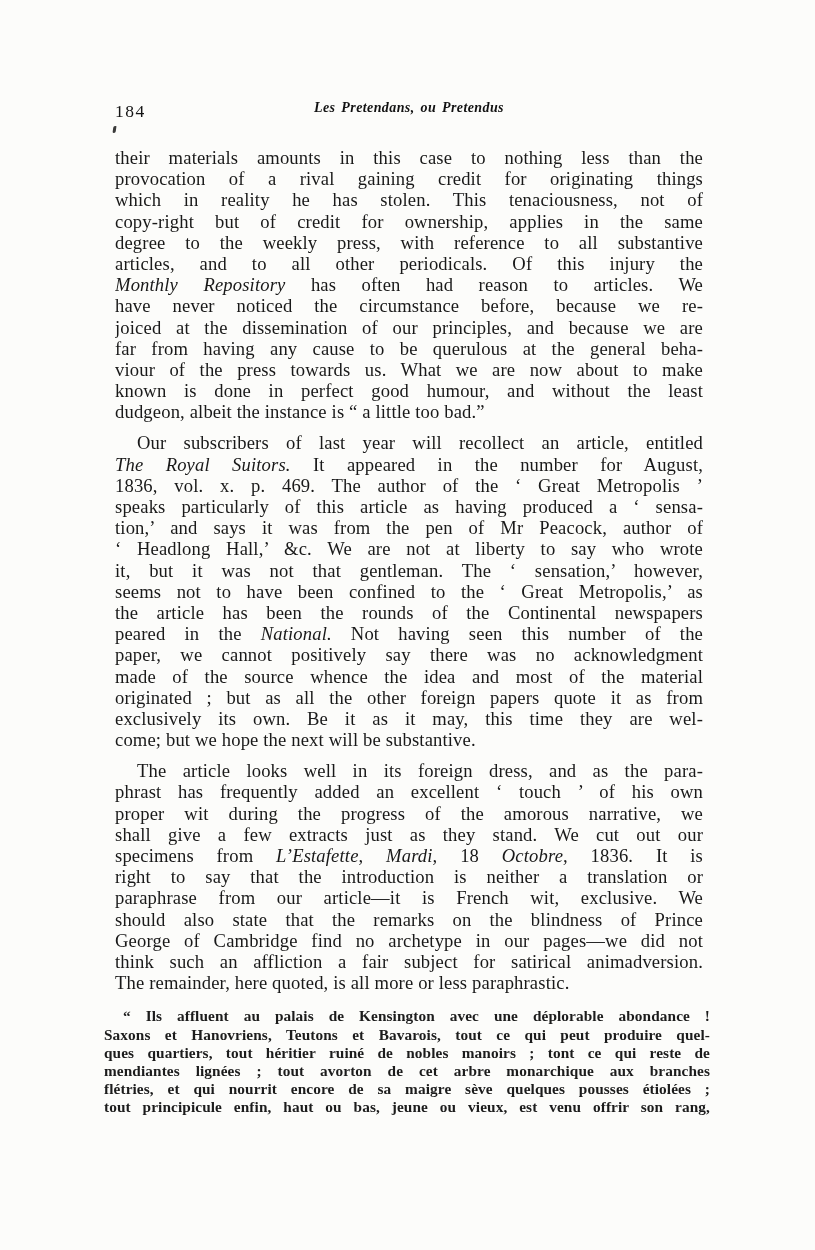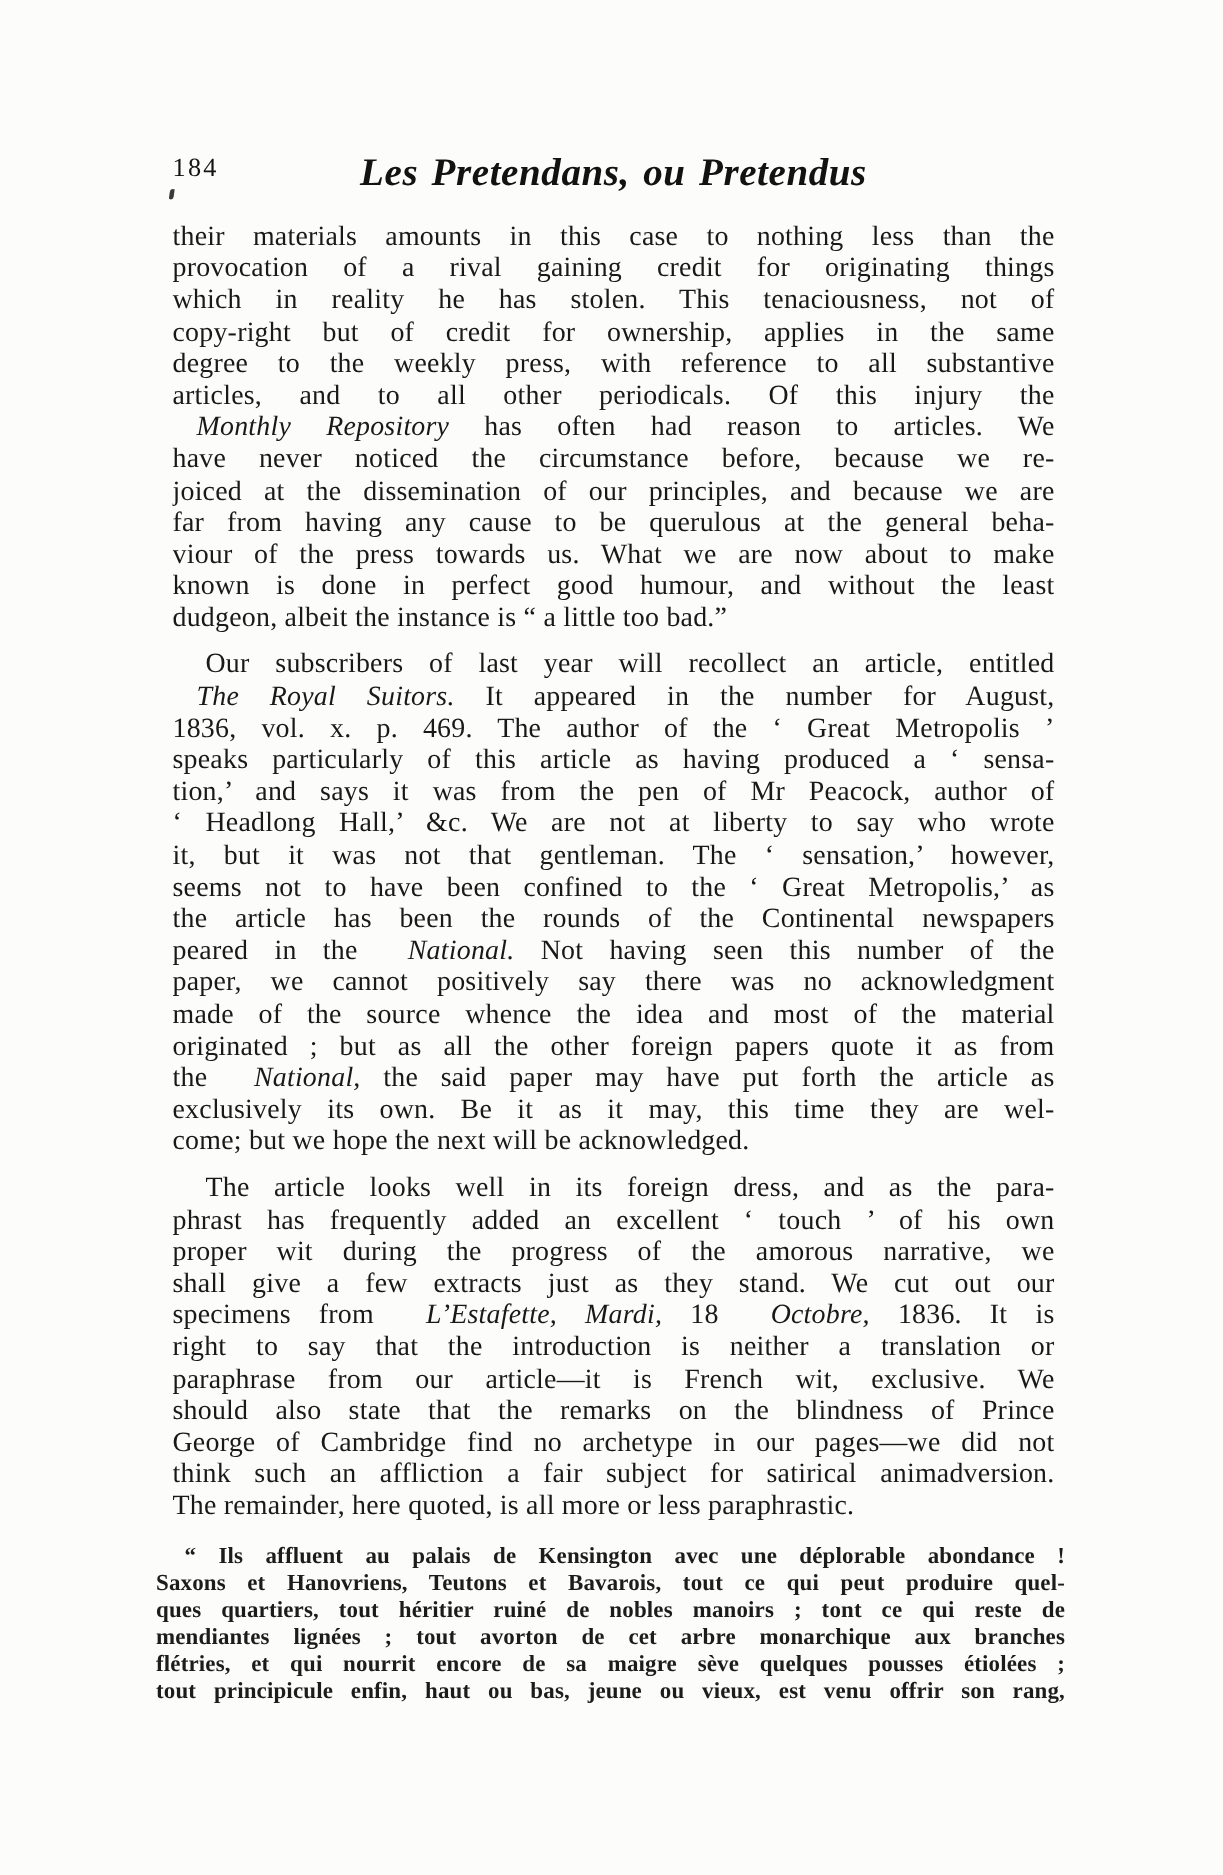--- a/index.html
+++ b/index.html
@@ -33,21 +33,21 @@
     color: #141414;
   }
   .running-title {
     position: absolute;
     left: 0;
     right: 0;
     top: 0;
     text-align: center;
     font-style: italic;
     font-weight: 700;
-    font-size: 26px;
+    font-size: 14px;
     letter-spacing: 0.4px;
     color: #121212;
     word-spacing: 2px;
   }
   .ink-speck {
     position: absolute;
     left: 113px;
     top: 126px;
     width: 3px;
     height: 7px;
@@ -78,21 +78,20 @@
   }
   .line.last {
     text-align: right;
     text-align-last: left;
   }
   .line.indent {
     text-indent: 22px;
   }
   .it {
     font-style: italic;
-    margin-left: 16px;
   }
   
   .para.quote {
     margin-top: 14px;
     margin-left: -11px;
     width: 606px;
   }
   .para.quote .line {
     height: 18.2px;
     line-height: 18.2px;
@@ -138,23 +137,22 @@
       <div class="line"><span>speaks particularly of this article as having produced a ‘ sensa-</span></div>
       <div class="line"><span>tion,’ and says it was from the pen of Mr Peacock, author of</span></div>
       <div class="line"><span>‘ Headlong Hall,’ &amp;c. We are not at liberty to say who wrote</span></div>
       <div class="line"><span>it, but it was not that gentleman. The ‘ sensation,’ however,</span></div>
       <div class="line"><span>seems not to have been confined to the ‘ Great Metropolis,’ as</span></div>
       <div class="line"><span>the article has been the rounds of the Continental newspapers</span></div>
       <div class="line"><span>peared in the </span><span class="it">National.</span><span> Not having seen this number of the</span></div>
       <div class="line"><span>paper, we cannot positively say there was no acknowledgment</span></div>
       <div class="line"><span>made of the source whence the idea and most of the material</span></div>
       <div class="line"><span>originated ; but as all the other foreign papers quote it as from</span></div>
-      <div class="line"><span>the </span><span class="it">National,</span><span> the said paper may have put forth the article as</span></div>
       <div class="line"><span>exclusively its own. Be it as it may, this time they are wel-</span></div>
-      <div class="line last"><span>come; but we hope the next will be acknowledged.</span></div>
+      <div class="line last"><span>come; but we hope the next will be substantive.</span></div>
     </div>
     <div class="para">
       <div class="line indent"><span>The article looks well in its foreign dress, and as the para-</span></div>
       <div class="line"><span>phrast has frequently added an excellent ‘ touch ’ of his own</span></div>
       <div class="line"><span>proper wit during the progress of the amorous narrative, we</span></div>
       <div class="line"><span>shall give a few extracts just as they stand. We cut out our</span></div>
       <div class="line"><span>specimens from </span><span class="it">L’Estafette, Mardi,</span><span> 18 </span><span class="it">Octobre,</span><span> 1836. It is</span></div>
       <div class="line"><span>right to say that the introduction is neither a translation or</span></div>
       <div class="line"><span>paraphrase from our article—it is French wit, exclusive. We</span></div>
       <div class="line"><span>should also state that the remarks on the blindness of Prince</span></div>

